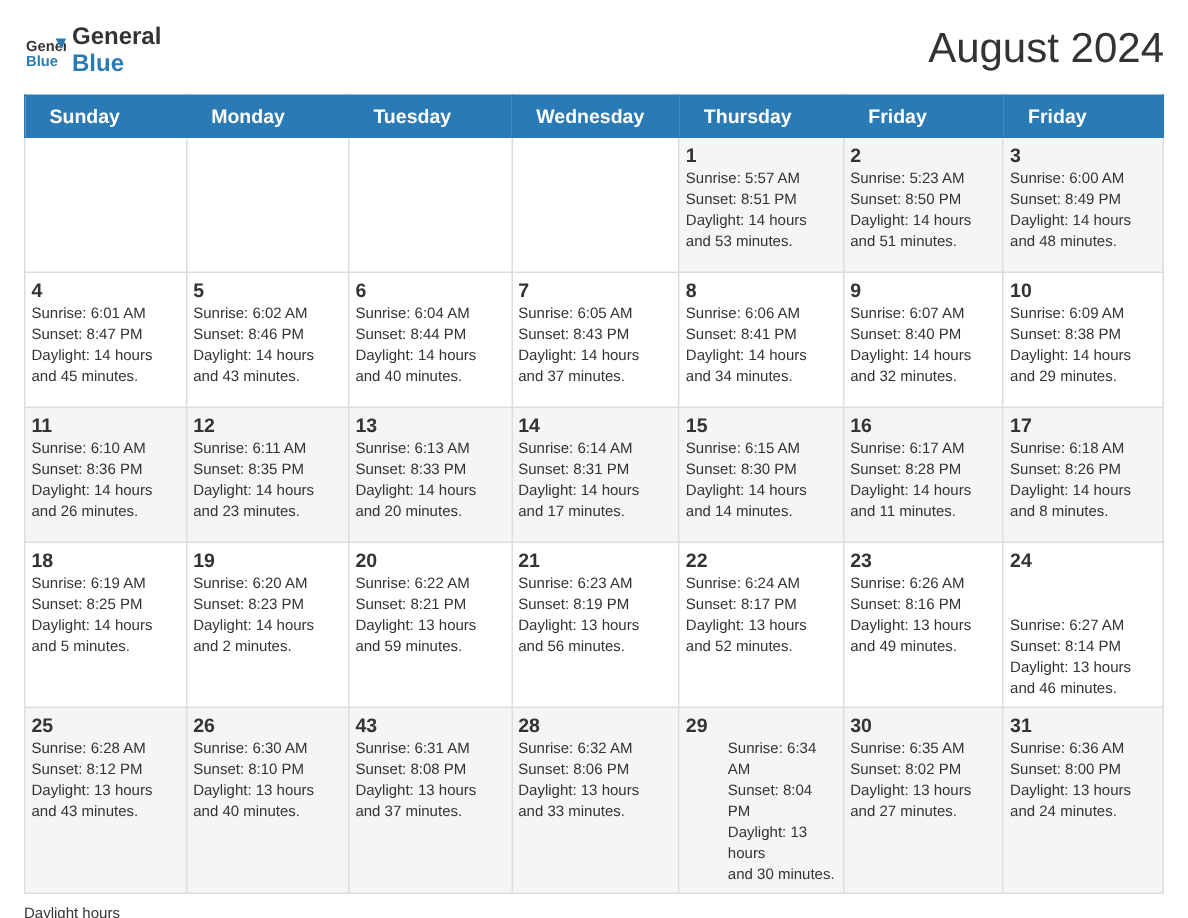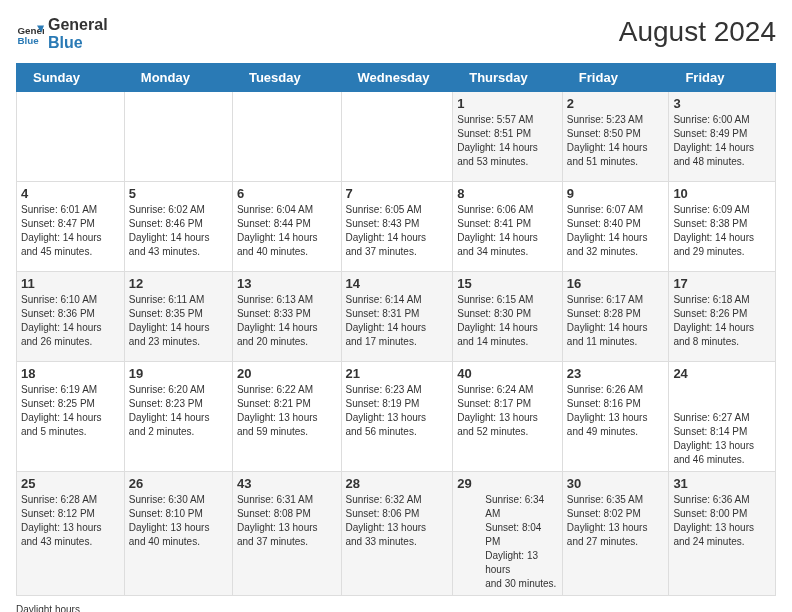--- a/index.html
+++ b/index.html
@@ -271,21 +271,21 @@
 and 59 minutes.</div>
         </td>
         <td>
           <div class="day-number">21</div>
           <div class="day-info" style="white-space: pre-line;">Sunrise: 6:23 AM
 Sunset: 8:19 PM
 Daylight: 13 hours
 and 56 minutes.</div>
         </td>
         <td>
-          <div class="day-number">40</div>
+          <div class="day-number">22</div>
           <div class="day-info" style="white-space: pre-line;">Sunrise: 6:24 AM
 Sunset: 8:17 PM
 Daylight: 13 hours
 and 52 minutes.</div>
         </td>
         <td>
           <div class="day-number">23</div>
           <div class="day-info" style="white-space: pre-line;">Sunrise: 6:26 AM
 Sunset: 8:16 PM
 Daylight: 13 hours

